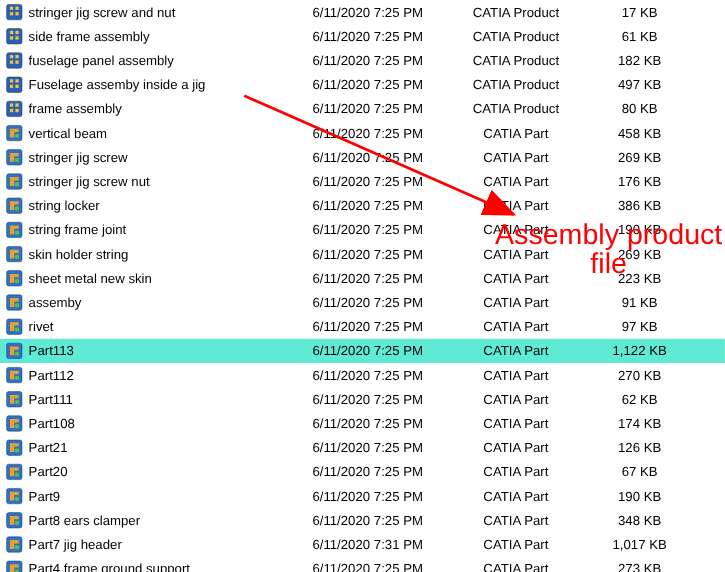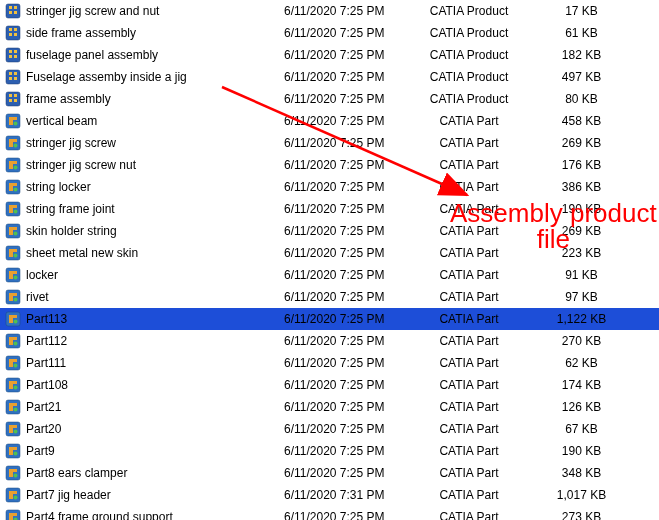--- a/index.html
+++ b/index.html
@@ -18,21 +18,21 @@
     width: 100%;
   }
   .row {
     display: flex;
     align-items: center;
     height: 22px;
     padding: 0 4px;
     box-sizing: border-box;
   }
   .row.selected {
-    background: #1d4ed8;
+    background: #5eead4;
   }
   .icon-wrap {
     width: 18px;
     display: flex;
     align-items: center;
     justify-content: center;
     flex-shrink: 0;
   }
   .fname {
     width: 258px;
@@ -246,21 +246,21 @@
       <span class="fsize">223 KB</span>
     </div>
     <div class="row">
       <span class="icon-wrap">
         <svg width="16" height="16" viewBox="0 0 16 16">
           <rect x="1" y="1" width="14" height="14" rx="2" fill="#3070c0" stroke="#1a4a80" stroke-width="0.5"></rect>
           <path d="M4 4 L12 4 L12 7 L8 7 L8 12 L4 12 Z" fill="#e8a030"></path>
           <circle cx="10.5" cy="10.5" r="2" fill="#50c050"></circle>
         </svg>
       </span>
-      <span class="fname">locker</span>
+      <span class="fname">assemby</span>
       <span class="fdate">6/11/2020 7:25 PM</span>
       <span class="ftype">CATIA Part</span>
       <span class="fsize">91 KB</span>
     </div>
     <div class="row">
       <span class="icon-wrap">
         <svg width="16" height="16" viewBox="0 0 16 16">
           <rect x="1" y="1" width="14" height="14" rx="2" fill="#3070c0" stroke="#1a4a80" stroke-width="0.5"></rect>
           <path d="M4 4 L12 4 L12 7 L8 7 L8 12 L4 12 Z" fill="#e8a030"></path>
           <circle cx="10.5" cy="10.5" r="2" fill="#50c050"></circle>

